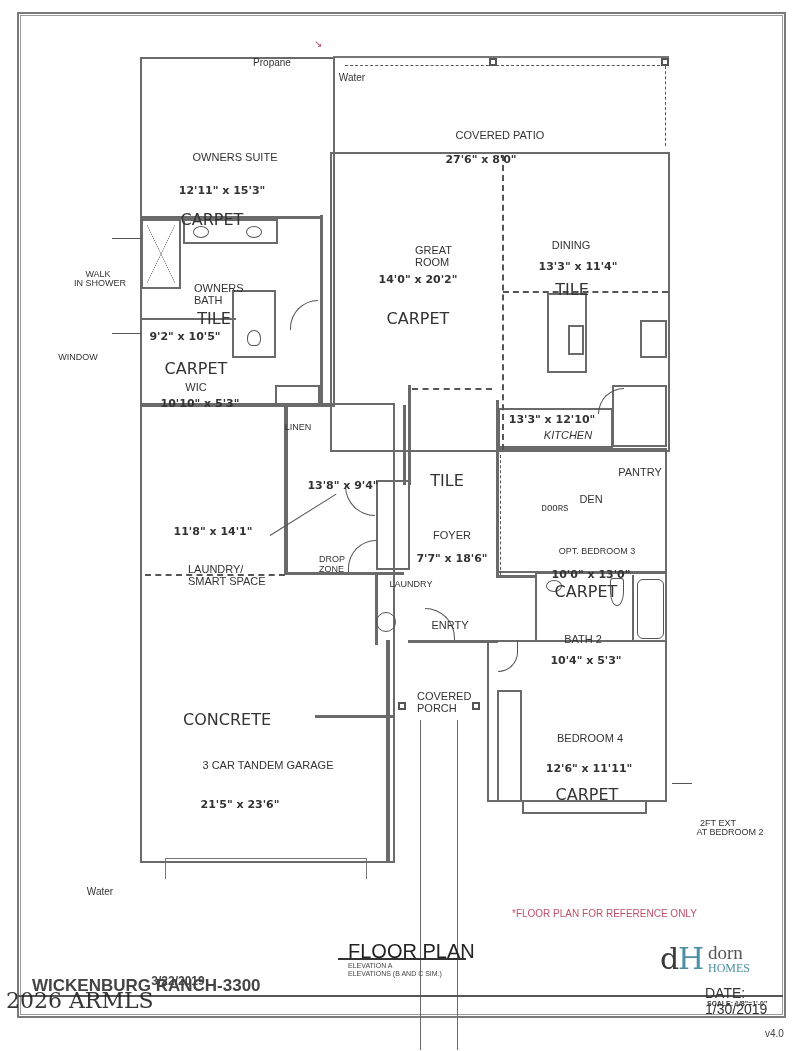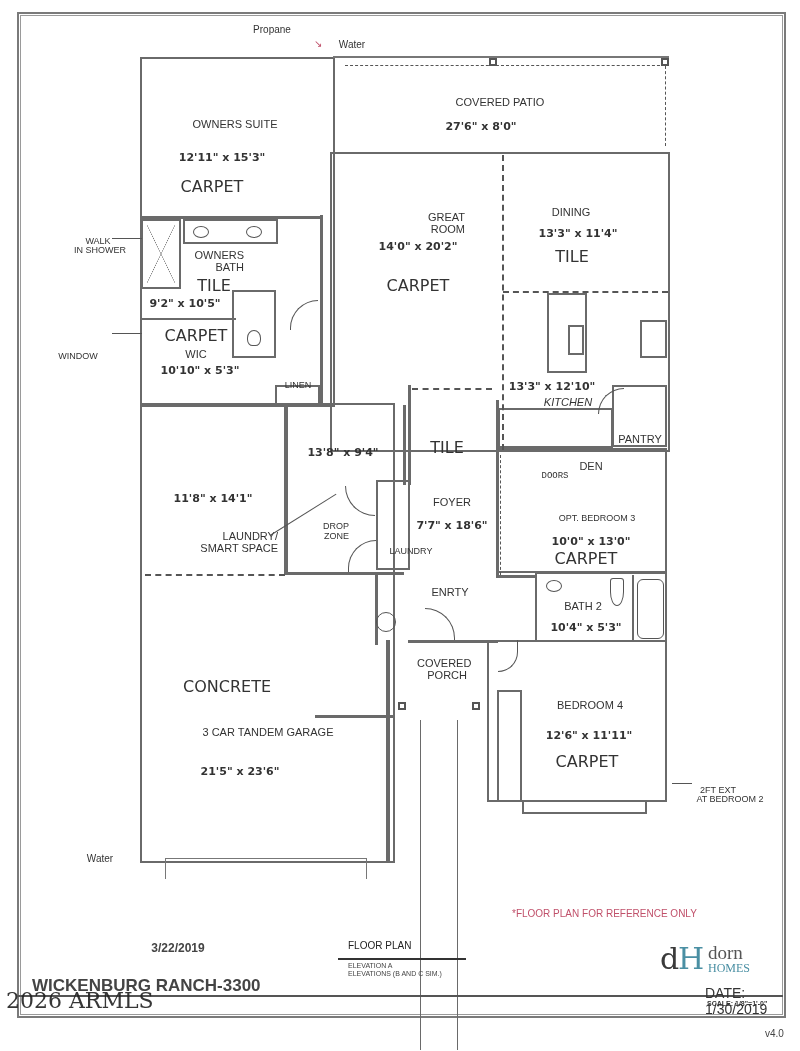--- a/index.html
+++ b/index.html
@@ -4,21 +4,21 @@
 <style>
   html,body{margin:0;padding:0;background:#fff;}
   body{width:800px;height:1051px;position:relative;overflow:hidden;font-family:"Liberation Sans",sans-serif;color:#3a3a3a;}
   .abs{position:absolute;}
   .frame-outer{left:17px;top:12px;width:769px;height:1006px;border:2px solid #7a7a7a;box-sizing:border-box;}
   .frame-inner{left:20px;top:15px;width:763px;height:1000px;border:1px solid #9a9a9a;box-sizing:border-box;}
   .wall{position:absolute;background:#6a6a6a;}
   .wallb{position:absolute;border:2px solid #6a6a6a;box-sizing:border-box;background:transparent;}
   .dash-h{position:absolute;height:0;border-top:2px dashed #555;}
   .dash-v{position:absolute;width:0;border-left:2px dashed #555;}
-  .lbl{position:absolute;white-space:nowrap;text-align:right;transform:translateX(-50%);}
+  .lbl{position:absolute;white-space:nowrap;text-align:left;transform:translateX(-50%);margin-top:33px;}
   .room{font-size:11px;color:#333;line-height:12px;}
   .dim{font-size:11px;font-weight:bold;color:#333;font-family:"DejaVu Sans",sans-serif;}
   .floor{font-size:16px;color:#333;font-family:"DejaVu Sans",sans-serif;}
   .note{font-size:9px;color:#333;line-height:10px;}
   .post{position:absolute;width:8px;height:8px;border:2px solid #555;box-sizing:border-box;background:#fff;}
   .door-arc{position:absolute;border:1px solid #555;box-sizing:border-box;}
   .pointer{position:absolute;height:1px;background:#555;}
 </style>
 </head>
 <body>
@@ -110,21 +110,21 @@
   <div class="abs" style="left:376px;top:612px;width:18px;height:18px;border:1px solid #555;border-radius:50%;"></div>
 </div>
 
 <span class="lbl note" style="left:272px;top:25px;font-size:10px;">Propane</span>
 <span class="abs" style="left:314px;top:38px;color:#c0506a;font-size:10px;">↘</span>
 <span class="lbl note" style="left:352px;top:40px;font-size:10px;">Water</span>
 
 <span class="lbl note" style="left:98px;top:236px;">WALK</span>
 <span class="lbl note" style="left:100px;top:245px;">IN SHOWER</span>
 <div class="pointer" style="left:112px;top:238px;width:30px;"></div>
-<span class="lbl note" style="left:78px;top:351px;">WINDOW</span>
+<span class="lbl note" style="left:78px;top:319px;">WINDOW</span>
 <div class="pointer" style="left:112px;top:333px;width:30px;"></div>
 
 <span class="lbl note" style="left:718px;top:785px;">2FT EXT</span>
 <span class="lbl note" style="left:730px;top:794px;">AT BEDROOM 2</span>
 <div class="pointer" style="left:672px;top:783px;width:20px;"></div>
 
 <span class="lbl note" style="left:100px;top:854px;font-size:10px;">Water</span>
 
 <span class="lbl room" style="left:500px;top:96px;">COVERED PATIO</span>
 <span class="lbl dim" style="left:481px;top:120px;">27'6" x 8'0"</span>
@@ -133,21 +133,21 @@
 <span class="lbl dim" style="left:222px;top:151px;">12'11" x 15'3"</span>
 <span class="lbl floor" style="left:212px;top:177px;">CARPET</span>
 
 <span class="lbl room" style="left:219px;top:249px;width:50px;white-space:normal;">OWNERS BATH</span>
 <span class="lbl floor" style="left:214px;top:276px;">TILE</span>
 <span class="lbl dim" style="left:185px;top:297px;">9'2" x 10'5"</span>
 
 <span class="lbl floor" style="left:196px;top:326px;">CARPET</span>
 <span class="lbl room" style="left:196px;top:348px;">WIC</span>
 <span class="lbl dim" style="left:200px;top:364px;">10'10" x 5'3"</span>
-<span class="lbl note" style="left:298px;top:380px;">LINEN</span>
+<span class="lbl note" style="left:298px;top:389px;">LINEN</span>
 
 <span class="lbl room" style="left:440px;top:211px;width:50px;white-space:normal;">GREAT ROOM</span>
 <span class="lbl dim" style="left:418px;top:240px;">14'0" x 20'2"</span>
 <span class="lbl floor" style="left:418px;top:276px;">CARPET</span>
 
 <span class="lbl room" style="left:571px;top:206px;">DINING</span>
 <span class="lbl dim" style="left:578px;top:227px;">13'3" x 11'4"</span>
 <span class="lbl floor" style="left:572px;top:247px;">TILE</span>
 
 <span class="lbl dim" style="left:552px;top:380px;">13'3" x 12'10"</span>
@@ -181,21 +181,21 @@
 <span class="lbl dim" style="left:589px;top:729px;">12'6" x 11'11"</span>
 <span class="lbl floor" style="left:587px;top:752px;">CARPET</span>
 
 <span class="lbl floor" style="left:227px;top:677px;">CONCRETE</span>
 <span class="lbl room" style="left:268px;top:726px;">3 CAR TANDEM GARAGE</span>
 <span class="lbl dim" style="left:240px;top:765px;">21'5" x 23'6"</span>
 
 <span class="lbl" style="left:178px;top:941px;font-size:12px;color:#444;font-weight:bold;">3/22/2019</span>
 <div class="abs" style="left:18px;top:995px;width:765px;height:2px;background:#555;"></div>
 
-<span class="abs" style="left:348px;top:940px;font-size:10px;color:#222;">FLOOR PLAN</span>
+<span class="abs" style="left:348px;top:940px;font-size:20px;color:#222;">FLOOR PLAN</span>
 <div class="abs" style="left:338px;top:958px;width:128px;height:2px;background:#333;"></div>
 <span class="abs" style="left:348px;top:962px;font-size:7px;color:#444;">ELEVATION A</span>
 <span class="abs" style="left:348px;top:970px;font-size:7px;color:#444;">ELEVATIONS (B AND C SIM.)</span>
 
 <span class="abs" style="left:512px;top:908px;font-size:10px;color:#c0506a;">*FLOOR PLAN FOR REFERENCE ONLY</span>
 
 <span class="abs" style="left:32px;top:976px;font-size:17px;font-weight:bold;color:#444;">WICKENBURG RANCH-3300</span>
 <span class="abs" style="left:6px;top:988px;font-size:22px;color:#222;letter-spacing:0px;font-family:'DejaVu Serif',serif;opacity:0.9;">2026 ARMLS</span>
 
 <div class="abs" style="left:660px;top:944px;">

